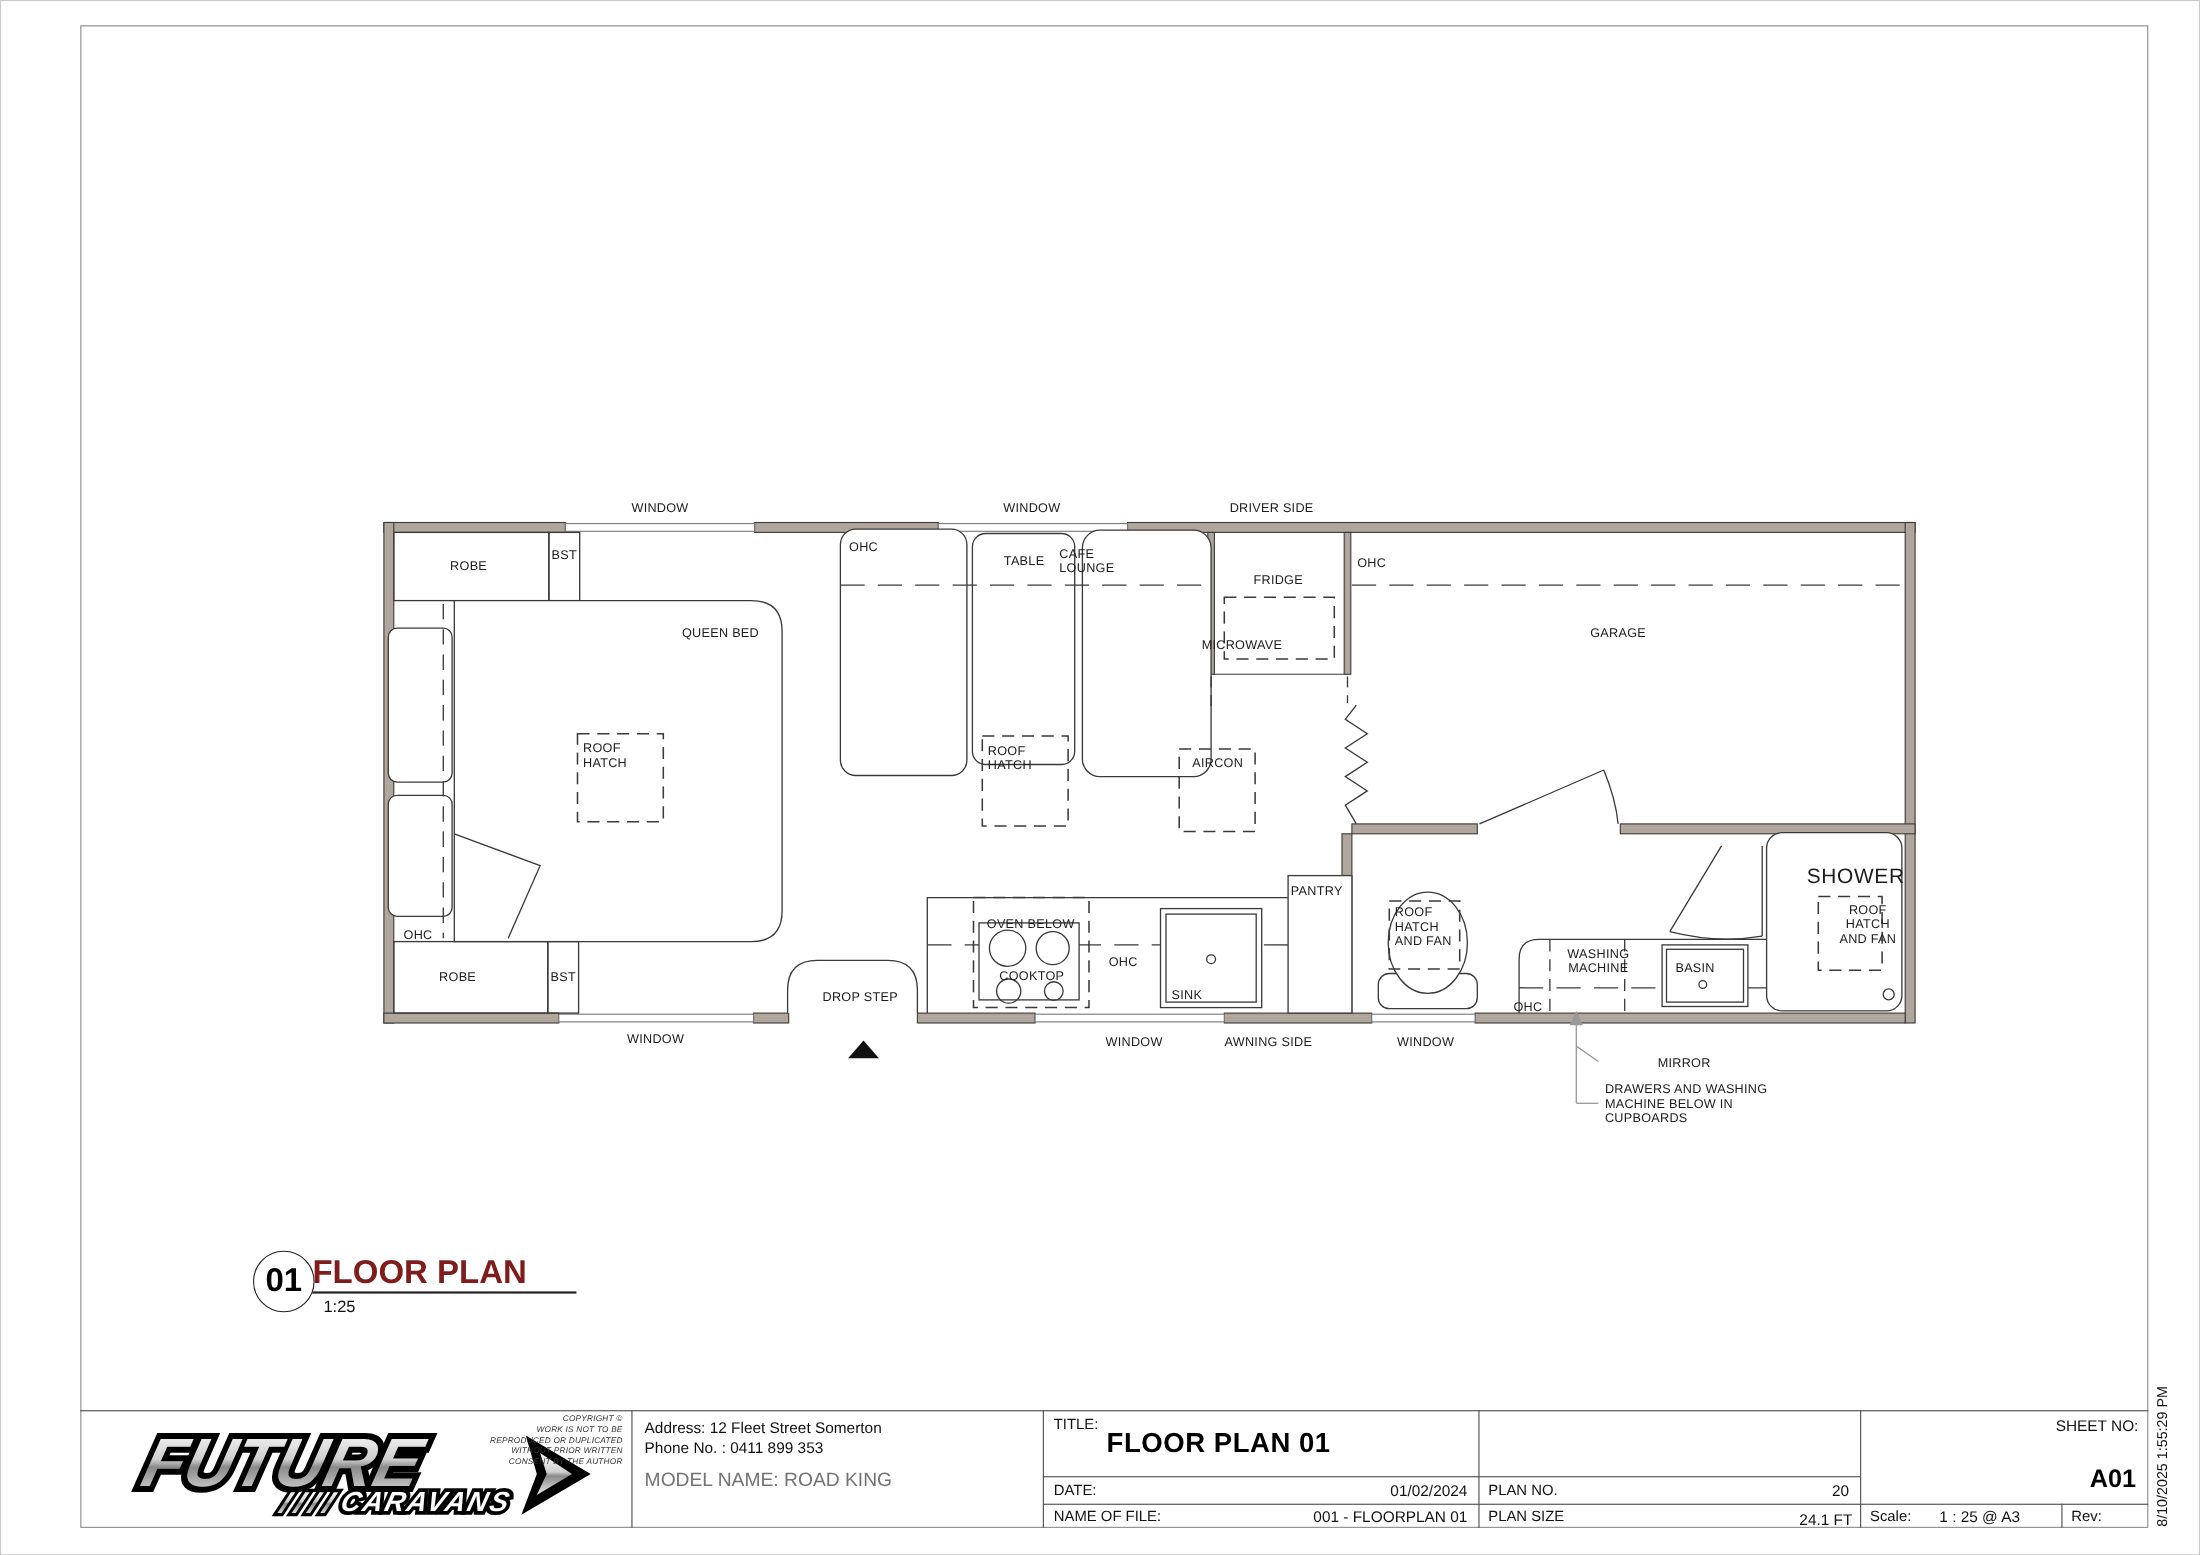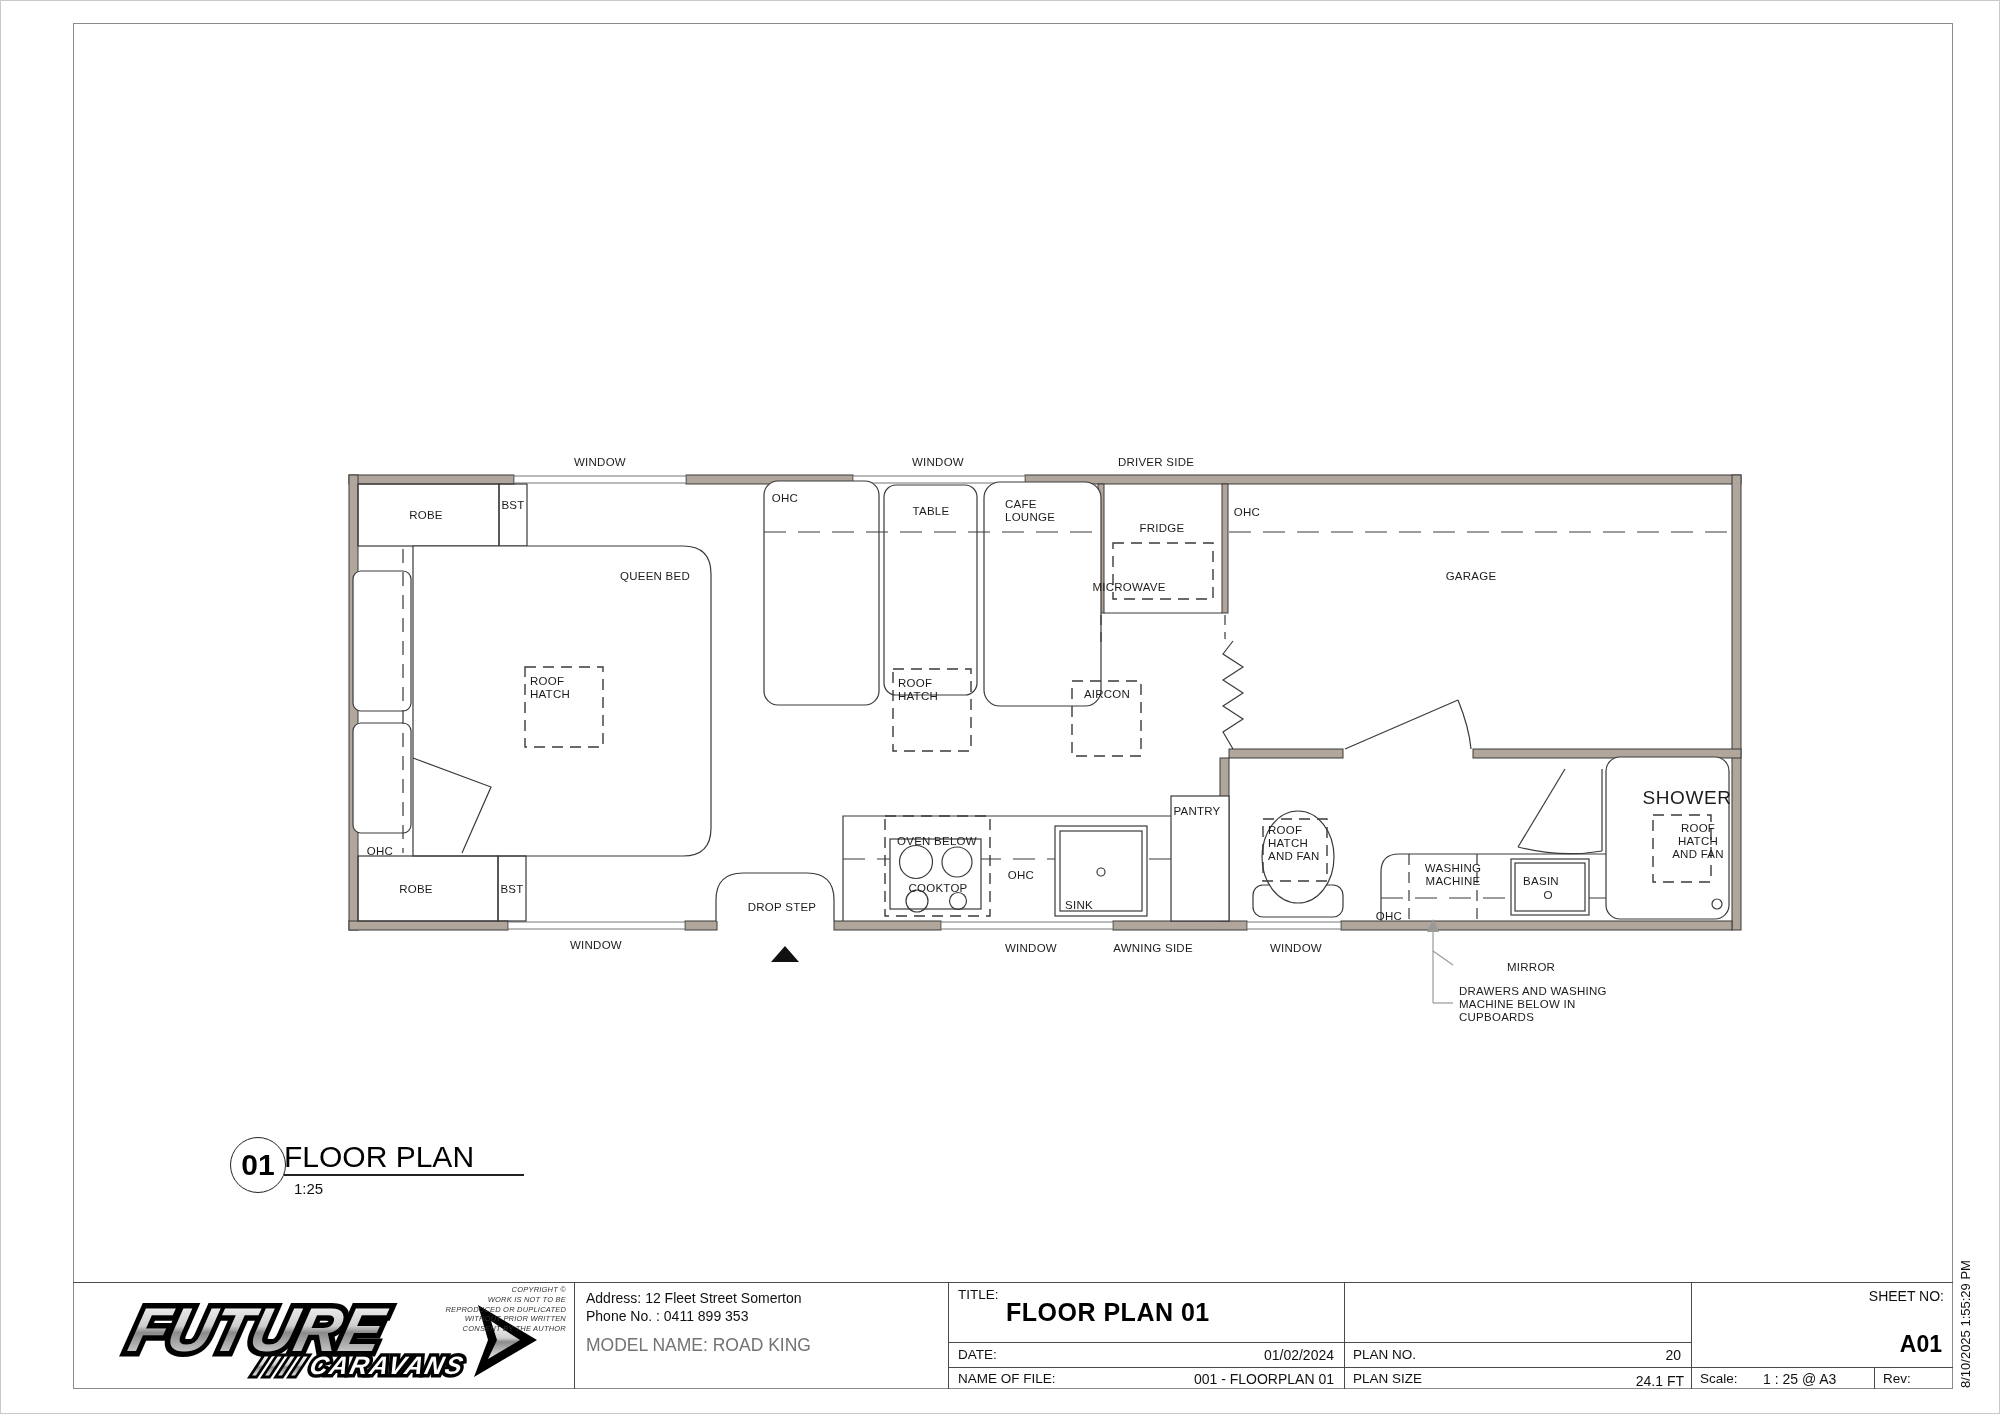--- a/index.html
+++ b/index.html
@@ -10,21 +10,21 @@
   svg{position:absolute;left:0;top:0;}
   .lbl{position:absolute;font-size:11.5px;color:#1c1c1c;white-space:nowrap;
        transform:translate(-50%,-50%);letter-spacing:.25px;}
   .lbl.block{white-space:normal;transform:none;line-height:13px;}
   .lbl.cblock{white-space:normal;transform:translate(-50%,0);text-align:center;line-height:13px;}
   .lbl.big{font-size:19px;letter-spacing:.6px;}
   
   #plan-circle{position:absolute;left:229px;top:1136px;width:56px;height:56px;border:1.5px solid #222;
        border-radius:50%;display:flex;align-items:center;justify-content:center;box-sizing:border-box;}
   .head-num{font-size:30px;font-weight:bold;color:#000;}
-  #head-title{position:absolute;left:283px;top:1139px;font-size:30px;font-weight:normal;color:#000000;white-space:nowrap;}
+  #head-title{position:absolute;left:283px;top:1139px;font-size:30px;font-weight:bold;color:#7f1d1d;white-space:nowrap;}
   #head-underline{position:absolute;left:283px;top:1173px;width:240px;height:2px;background:#222;}
   #head-scale{position:absolute;left:293px;top:1179px;font-size:15px;color:#111;}
   
   .hline,.vline{position:absolute;background:#4a4a4a;}
   .tbt{position:absolute;font-size:13.5px;color:#111;white-space:nowrap;}
   .tbv{position:absolute;font-size:14px;color:#111;white-space:nowrap;}
   .tbr{text-align:right;}
   #tb-title-value{position:absolute;left:1005px;top:1297px;font-size:25px;font-weight:bold;color:#000;letter-spacing:.5px;}
   #tb-model{position:absolute;left:585px;top:1334px;font-size:17.5px;color:#737373;}
   #tb-sheet-value{position:absolute;left:1791px;top:1330px;width:150px;text-align:right;
@@ -151,21 +151,21 @@
 
   <div class="lbl" style="left:599px;top:461px;">WINDOW</div>
   <div class="lbl" style="left:937px;top:461px;">WINDOW</div>
   <div class="lbl" style="left:1155px;top:461px;">DRIVER SIDE</div>
   <div class="lbl" style="left:425px;top:514px;">ROBE</div>
   <div class="lbl" style="left:512px;top:504px;">BST</div>
   <div class="lbl" style="left:654px;top:575px;">QUEEN BED</div>
   <div class="lbl" style="left:784px;top:497px;">OHC</div>
   <div class="lbl block" style="left:529px;top:674px;width:52px;">ROOF HATCH</div>
   <div class="lbl" style="left:930px;top:510px;">TABLE</div>
-  <div class="lbl block" style="left:1004px;top:497px;width:64px;">CAFE LOUNGE</div>
+  <div class="lbl block" style="left:962px;top:497px;width:64px;">CAFE LOUNGE</div>
   <div class="lbl" style="left:1161px;top:527px;">FRIDGE</div>
   <div class="lbl" style="left:1128px;top:586px;">MICROWAVE</div>
   <div class="lbl" style="left:1246px;top:511px;">OHC</div>
   <div class="lbl" style="left:1470px;top:575px;">GARAGE</div>
   <div class="lbl block" style="left:897px;top:676px;width:52px;">ROOF HATCH</div>
   <div class="lbl" style="left:1106px;top:693px;">AIRCON</div>
   <div class="lbl" style="left:379px;top:850px;">OHC</div>
   <div class="lbl" style="left:415px;top:888px;">ROBE</div>
   <div class="lbl" style="left:511px;top:888px;">BST</div>
   <div class="lbl" style="left:595px;top:944px;">WINDOW</div>

